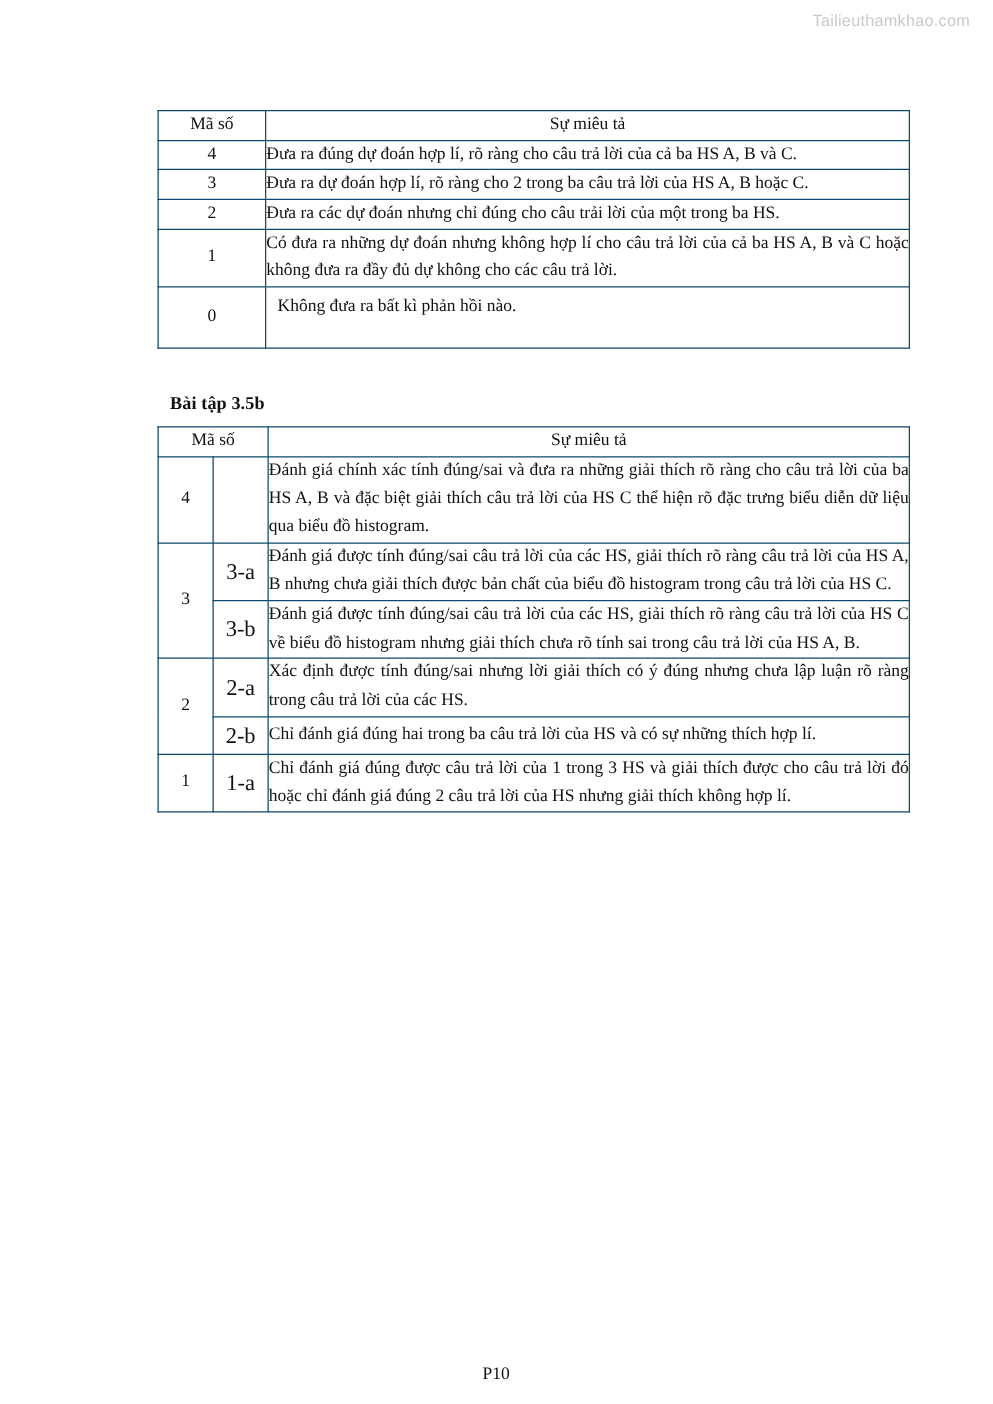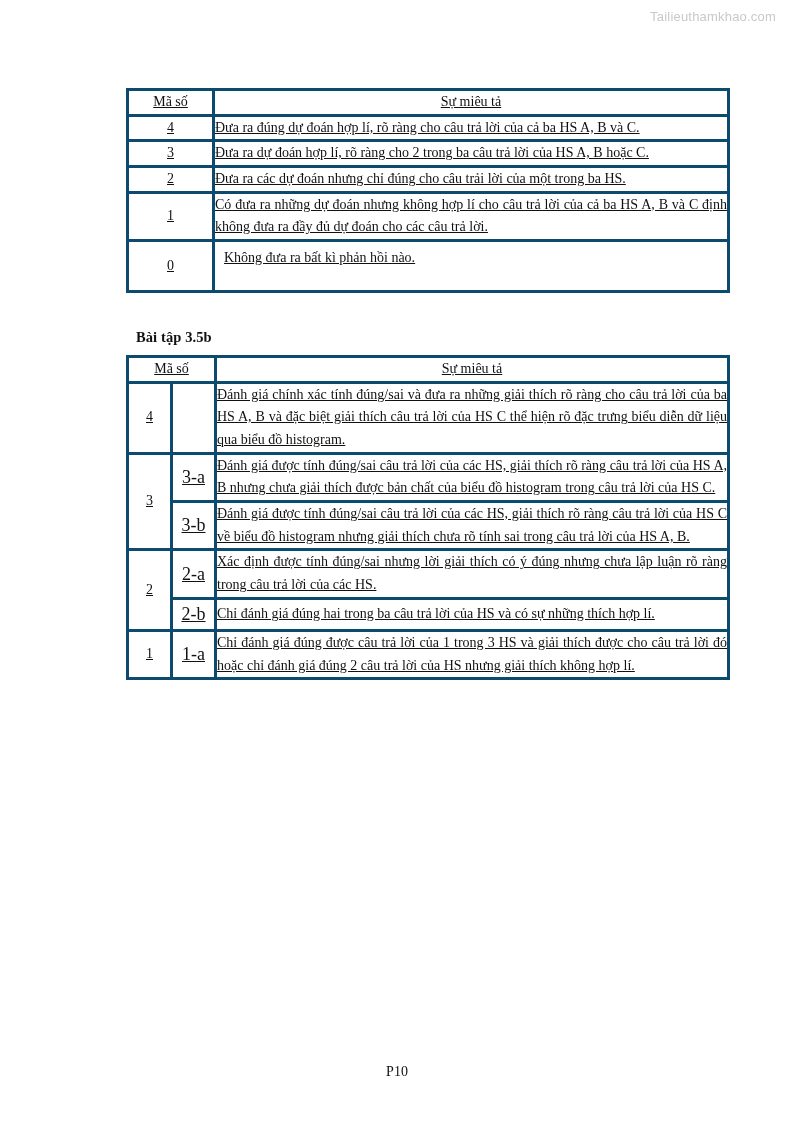--- a/index.html
+++ b/index.html
@@ -61,24 +61,23 @@
   
   table.rubric {
     border-collapse: collapse;
     width: 601px;
     table-layout: fixed;
     font-size: 14px;
     line-height: 1.62;
   }
   table.rubric th,
   table.rubric td {
-    border: 3px solid #0c4a6e;
+    border: 1px solid #0c4a6e;
     padding: 0;
     vertical-align: middle;
-    text-decoration: underline;
   }
 
   th.col-head {
     font-weight: normal;
     text-align: center;
     padding: 5px 4px 6px;
     font-size: 14px;
   }
 
   td.code-cell {
@@ -116,21 +115,21 @@
   
   .tbl-b col.c-code  { width: 44px; }
   .tbl-b col.c-sub   { width: 44px; }
   .tbl-b col.c-desc  { width: 513px; }
 
   
   .footer {
     position: absolute;
     left: 0;
     right: 0;
-    top: 1064px;
+    top: 1092px;
     text-align: center;
     font-size: 14px;
     color: #111111;
   }
 </style>
 </head>
 <body>
 
 <div class="page">
 
@@ -159,21 +158,21 @@
           <tr>
             <td class="code-cell">3</td>
             <td class="desc-cell">Đưa ra dự đoán hợp lí, rõ ràng cho 2 trong ba câu trả lời của HS A, B hoặc C.</td>
           </tr>
           <tr>
             <td class="code-cell">2</td>
             <td class="desc-cell">Đưa ra các dự đoán nhưng chỉ đúng cho câu trải lời của một trong ba HS.</td>
           </tr>
           <tr>
             <td class="code-cell">1</td>
-            <td class="desc-cell">Có đưa ra những dự đoán nhưng không hợp lí cho câu trả lời của cả ba HS A, B và C định không đưa ra đầy đủ dự đoán cho các câu trả lời.</td>
+            <td class="desc-cell">Có đưa ra những dự đoán nhưng không hợp lí cho câu trả lời của cả ba HS A, B và C hoặc không đưa ra đầy đủ dự không cho các câu trả lời.</td>
           </tr>
           <tr>
             <td class="code-cell">0</td>
             <td class="desc-cell single">Không đưa ra bất kì phản hồi nào.</td>
           </tr>
         </tbody>
       </table>
     </section>
 
     <section class="section">

